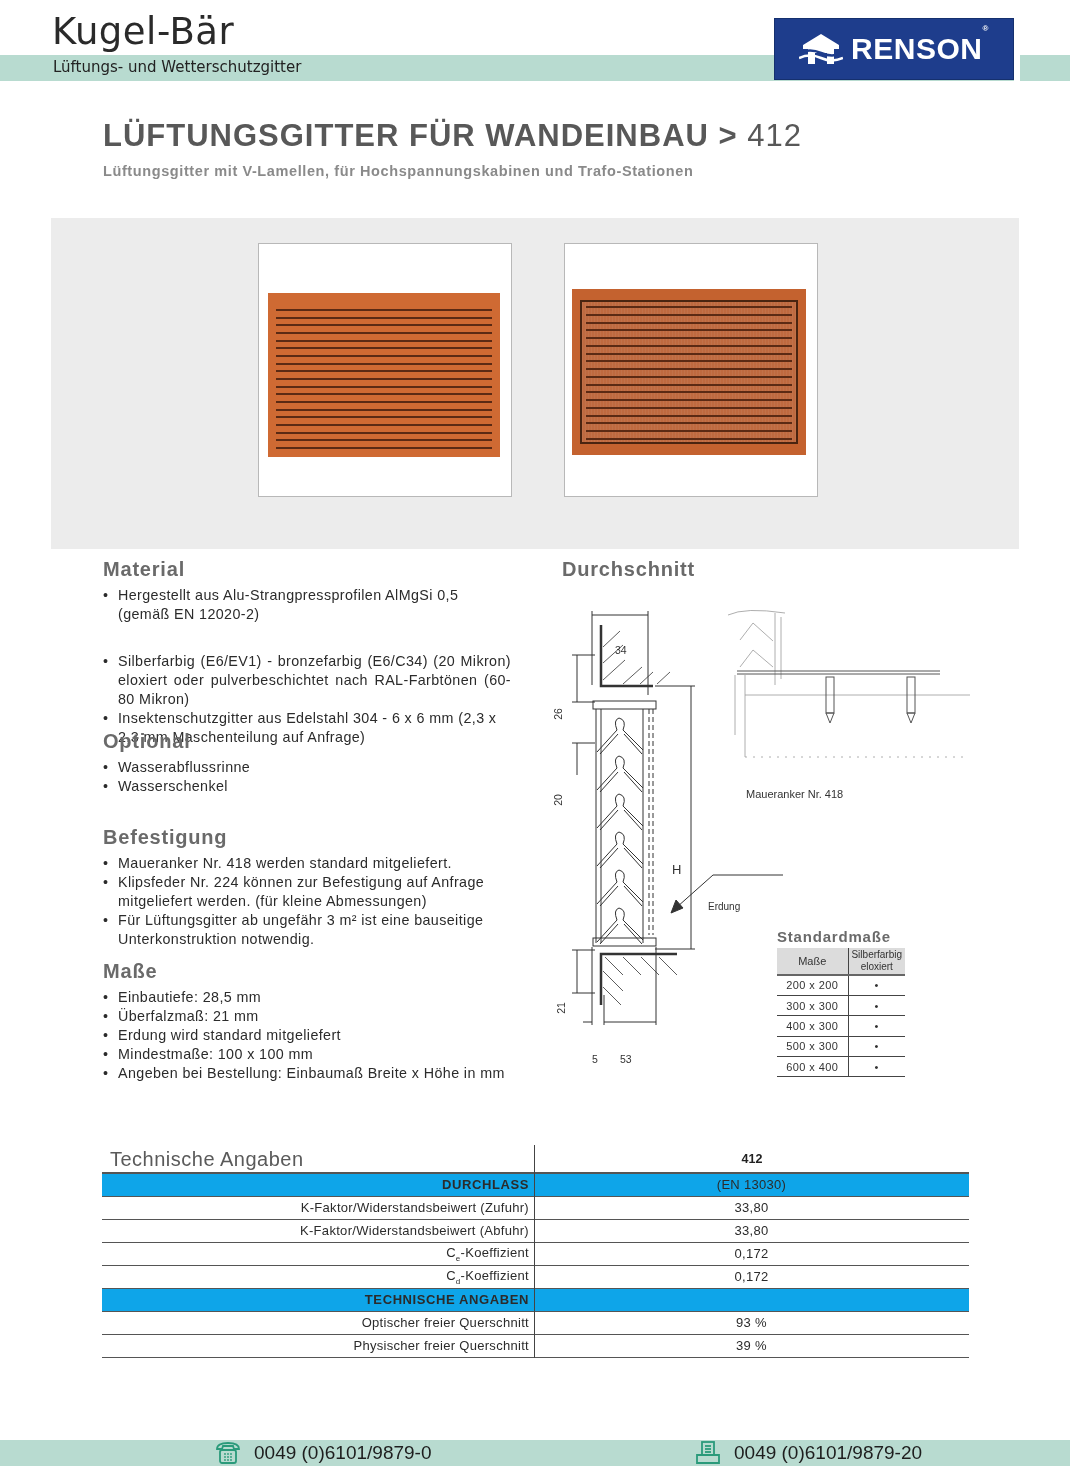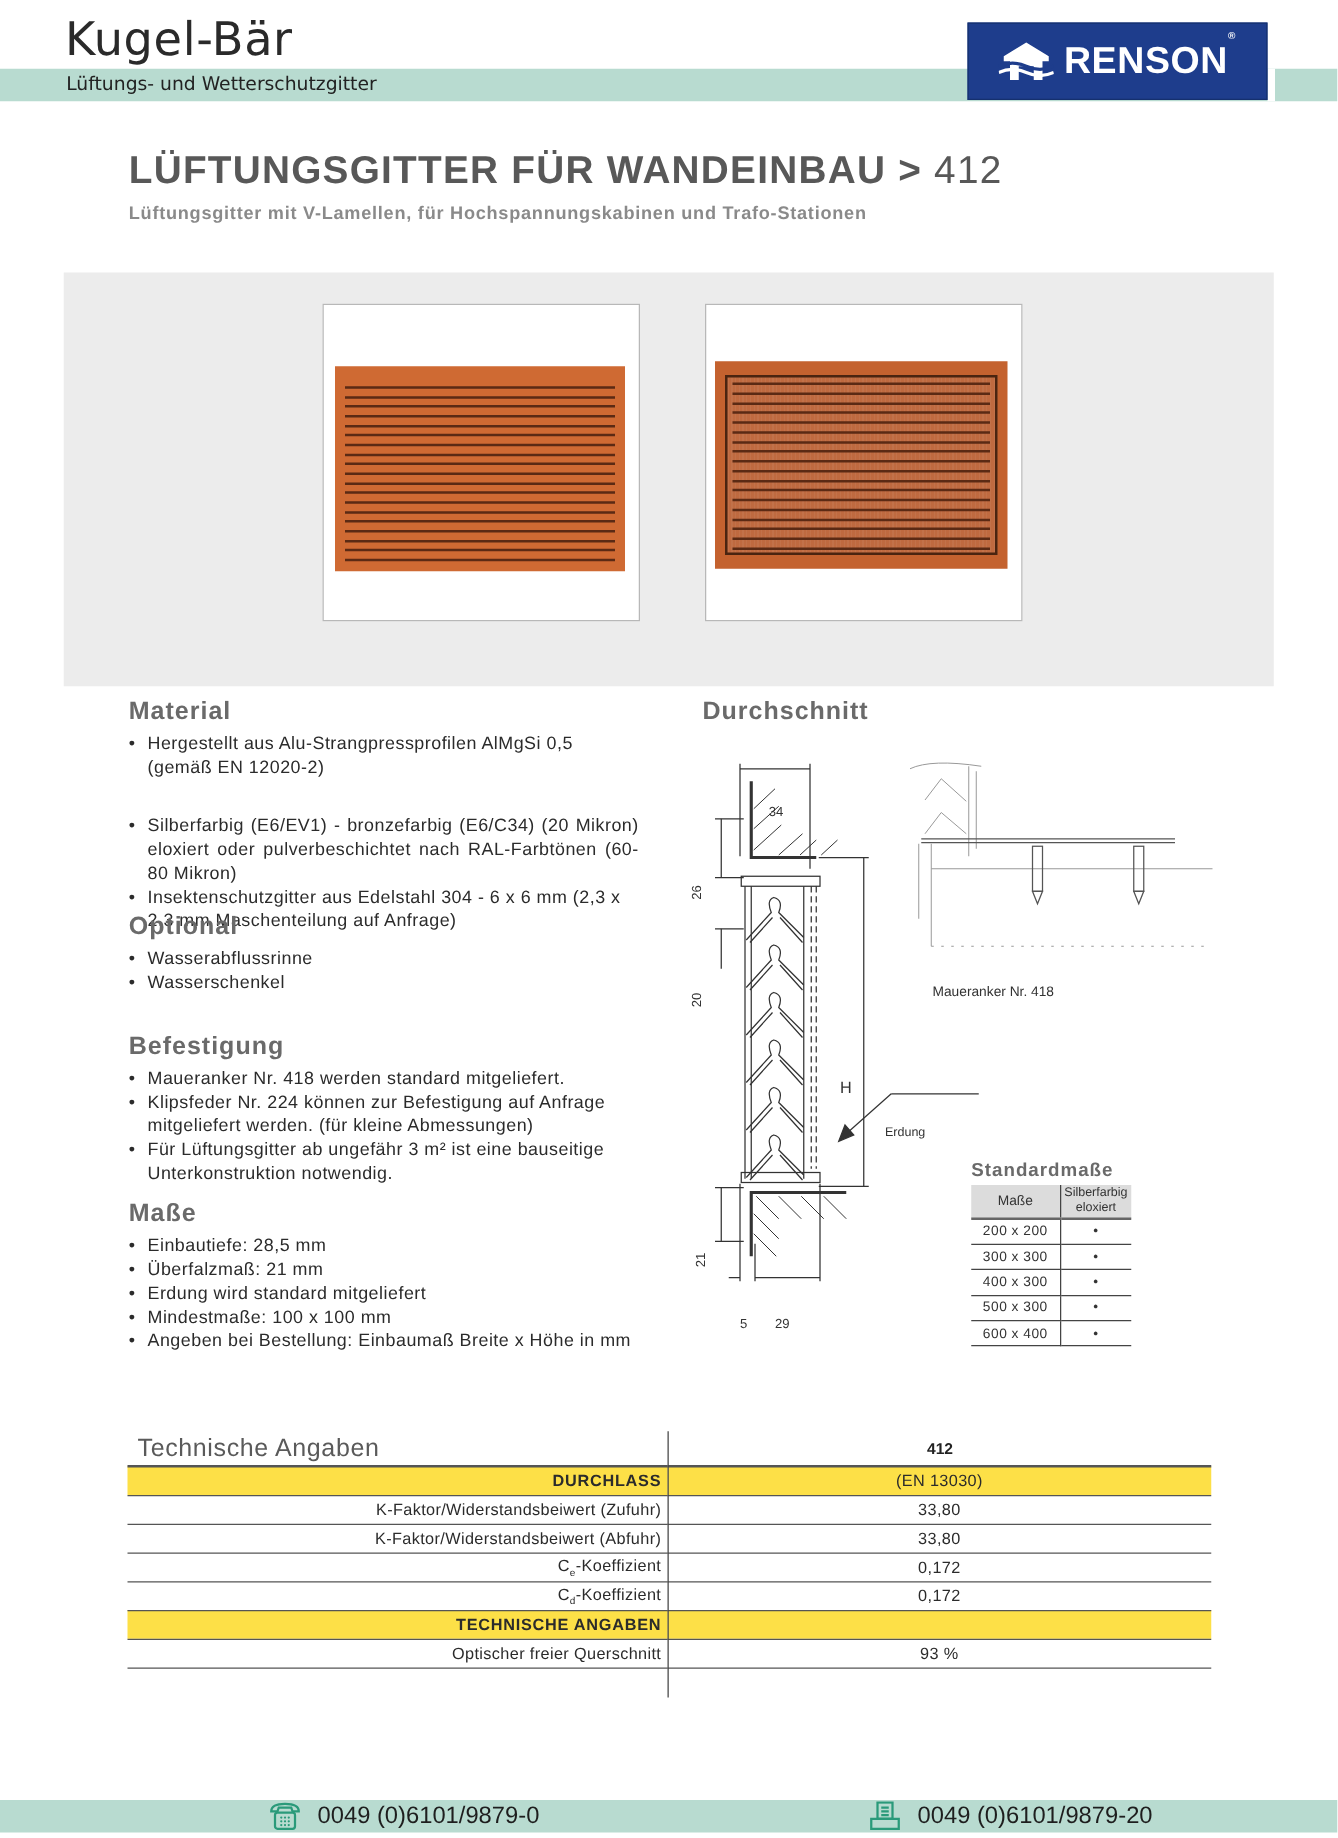--- a/index.html
+++ b/index.html
@@ -43,21 +43,21 @@
   table.std td.c1 { border-right: 1px solid #444; }
 
   .tech-title { position: absolute; left: 110px; top: 1148px; font-size: 20px; color: #5a5a5a; letter-spacing: 0.5px; }
   .tech-col-head { position: absolute; left: 535px; top: 1152px; width: 434px; text-align: center; font-size: 12.5px; font-weight: bold; color: #222; }
   .tech-divider { position: absolute; left: 534px; top: 1145px; width: 1px; height: 213px; background: #444; }
   table.tech { position: absolute; left: 102px; top: 1172px; width: 867px; border-collapse: collapse; font-size: 13px; color: #2b2b2b; letter-spacing: 0.3px; }
   table.tech td { height: 23px; border-bottom: 1.5px solid #555; }
   table.tech tr:first-child td { border-top: 2px solid #555; }
   table.tech td.lab { width: 432px; text-align: right; padding-right: 5px; }
   table.tech td.val { text-align: center; }
-  table.tech tr.hdr td { background: #fde047; }
+  table.tech tr.hdr td { background: #0ea5e9; }
   table.tech tr.hdr td.lab { font-weight: bold; letter-spacing: 0.6px; }
   sub.s { font-size: 8px; }
 
   .footer-band { position: absolute; left: 0; top: 1440px; width: 1070px; height: 26px; background: #b8dbd0; }
   .footer-item { position: absolute; top: 1440px; height: 26px; display: flex; align-items: center; gap: 12px; font-family: "Liberation Sans", sans-serif; font-size: 19px; color: #1e1e1e; }
   .footer-item svg { width: 28px; height: 24px; }
 </style>
 </head>
 <body>
 
@@ -252,21 +252,21 @@
   <polygon points="362,118 370,118 366,128" stroke="#555"></polygon>
 </svg>
 
 <div class="dlabel" style="left:615px; top:604px;">34</div>
 <div class="dlabel" style="left:552px; top:668px; transform:rotate(-90deg);">26</div>
 <div class="dlabel" style="left:552px; top:754px; transform:rotate(-90deg);">20</div>
 <div class="dlabel" style="left:672px; top:822px; font-size:13px;">H</div>
 <div class="dlabel" style="left:708px; top:861px; font-size:10px;">Erdung</div>
 <div class="dlabel" style="left:555px; top:962px; transform:rotate(-90deg);">21</div>
 <div class="dlabel" style="left:592px; top:1013px;">5</div>
-<div class="dlabel" style="left:620px; top:1013px;">29</div>
+<div class="dlabel" style="left:620px; top:1013px;">53</div>
 <div class="dlabel" style="left:746px; top:748px; font-size:11px;">Maueranker Nr. 418</div>
 
 <div class="std-title">Standardmaße</div>
 <table class="std">
   <thead>
     <tr>
       <th class="c1">Maße</th>
       <th class="c2">Silberfarbig eloxiert</th>
     </tr>
   </thead>
@@ -318,20 +318,24 @@
         <td class="lab"><span>C</span><sub class="s">d</sub><span>-Koeffizient</span></td>
         <td class="val">0,172</td>
       </tr>
   <tr class="hdr">
         <td class="lab">TECHNISCHE ANGABEN</td>
         <td class="val"></td>
       </tr>
   <tr>
         <td class="lab">Optischer freier Querschnitt</td>
         <td class="val">93 %</td>
+      </tr>
+  <tr>
+        <td class="lab">Physischer freier Querschnitt</td>
+        <td class="val">39 %</td>
       </tr>
 </tbody>
   </table>
 <div class="tech-divider"></div>
 
 <div class="footer-band"></div>
 <div class="footer-item" style="left:214px;">
   <svg viewBox="0 0 28 24" fill="none" stroke="#2a9a7a" stroke-width="1.8">
     <path d="M3 8 Q3 2 14 2 Q25 2 25 8 L20 8 L19 5 L9 5 L8 8 Z"></path>
     <rect x="6" y="9" width="16" height="13" rx="2"></rect>

